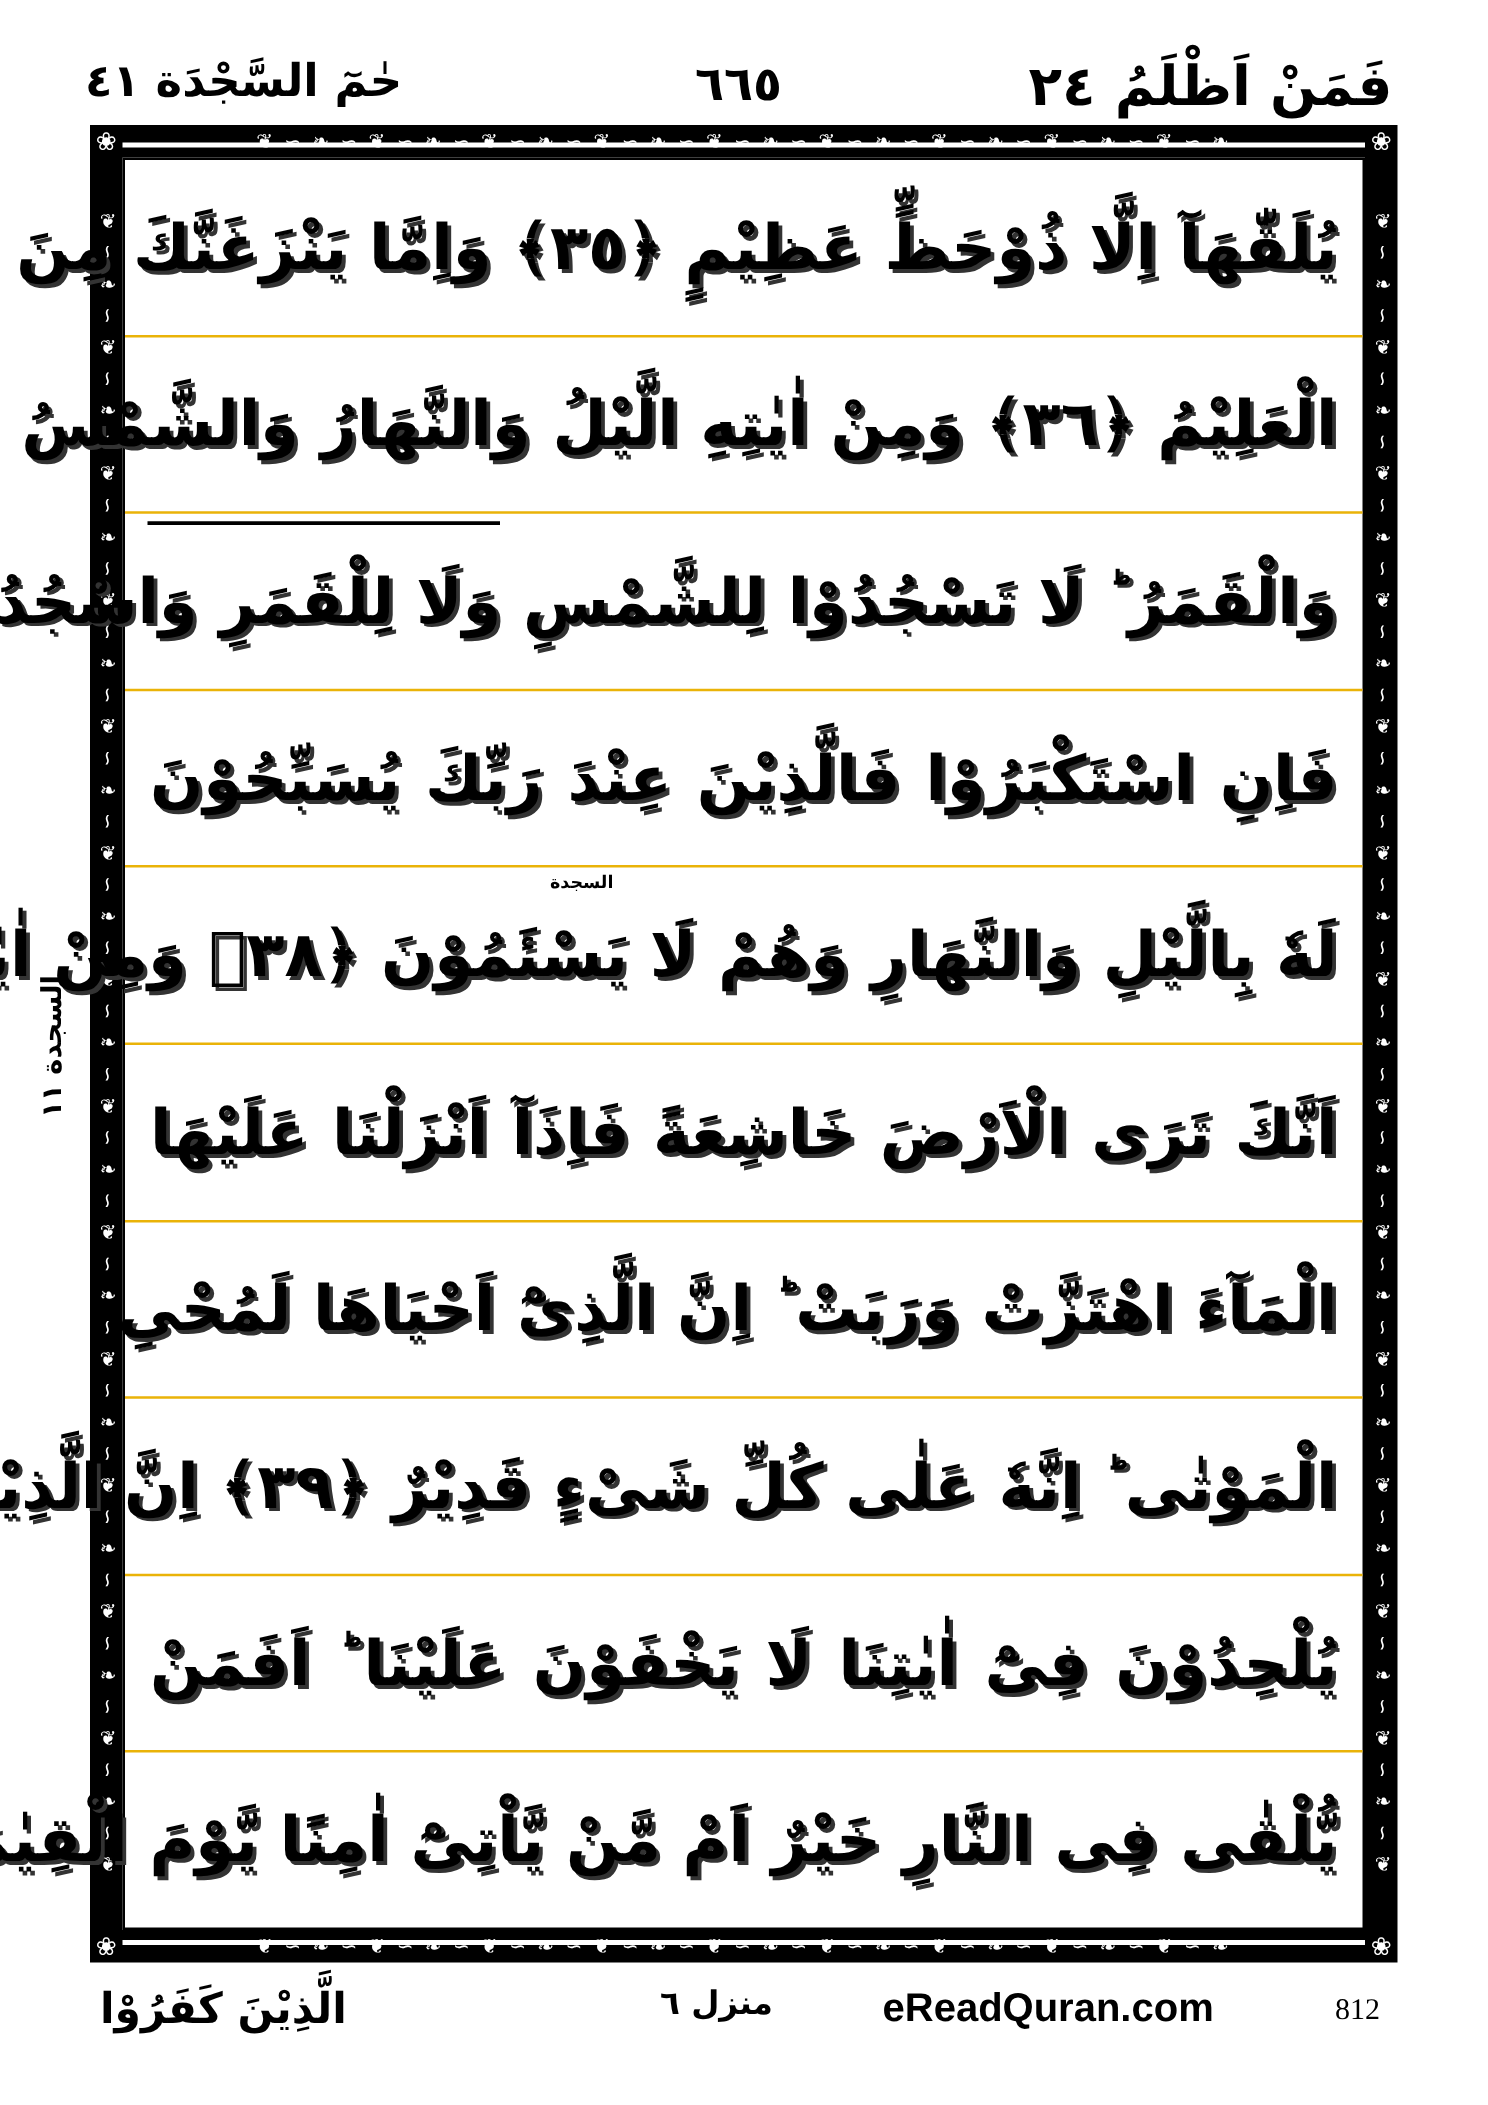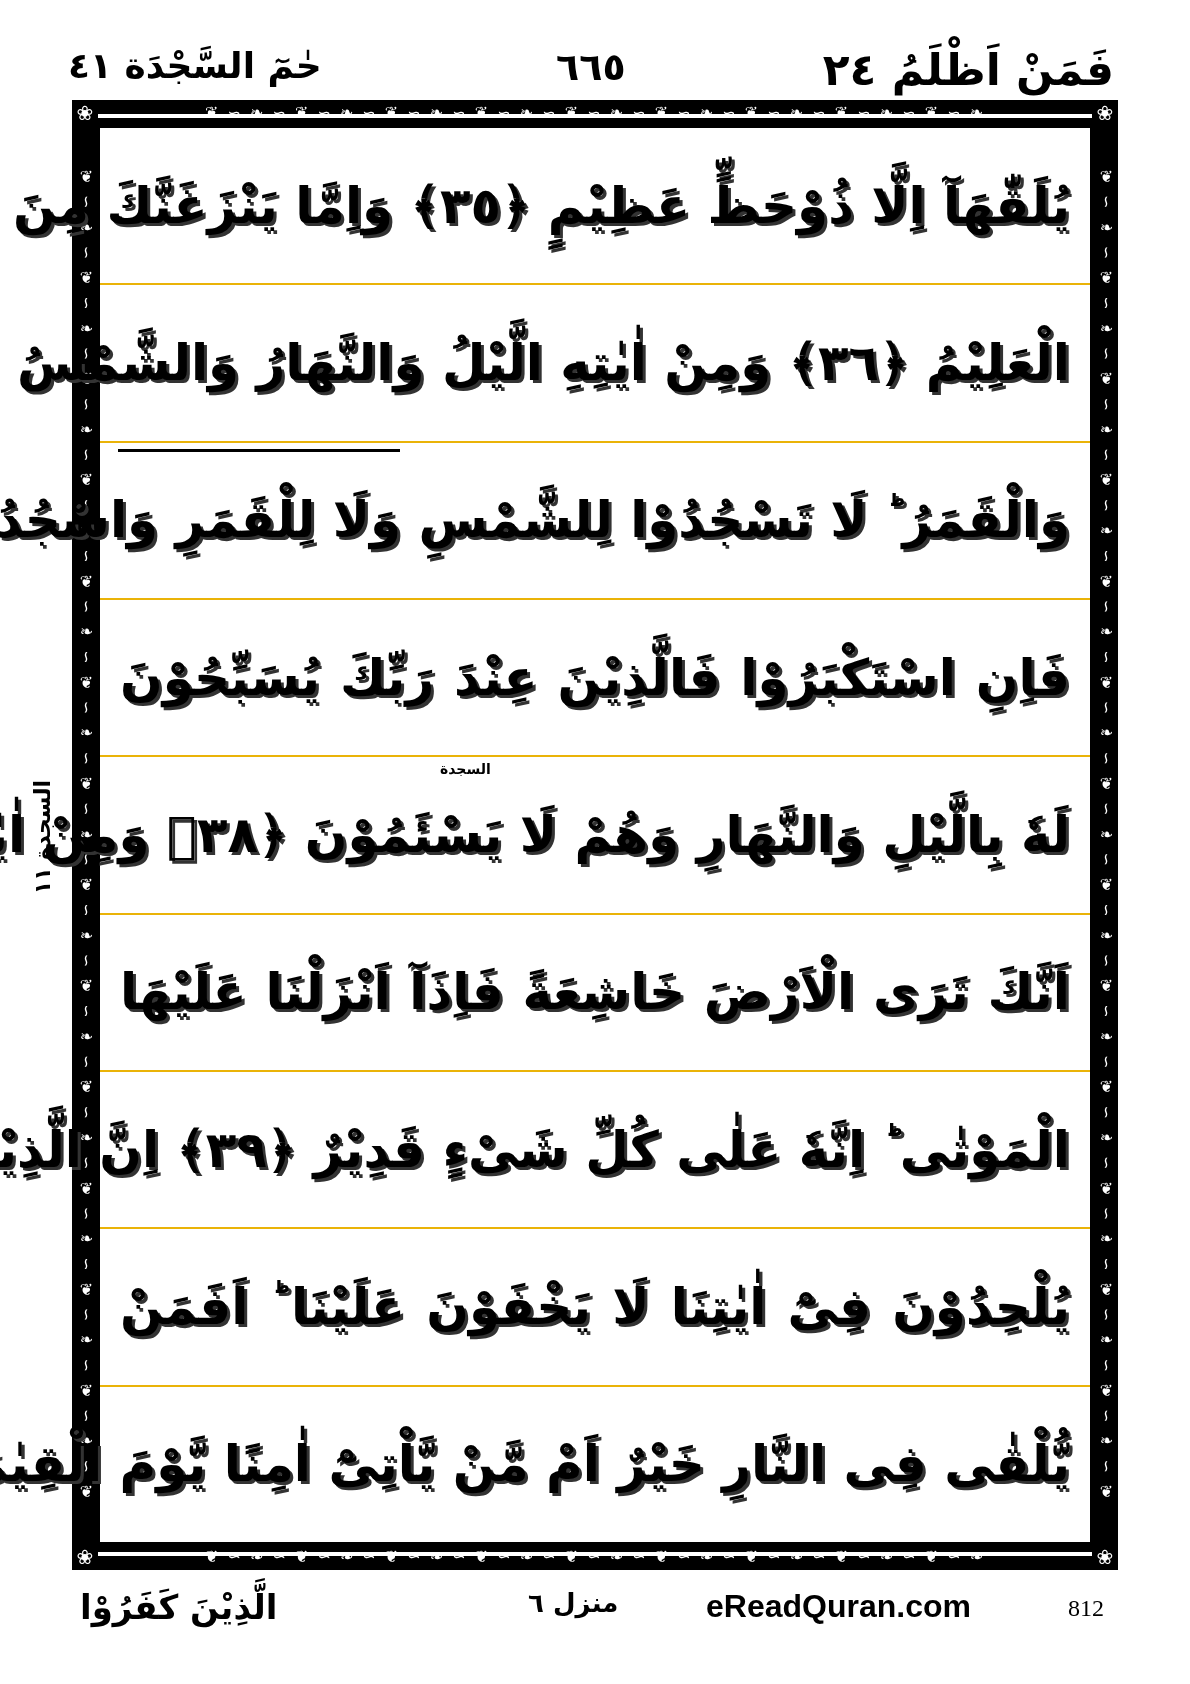--- a/index.html
+++ b/index.html
@@ -75,20 +75,23 @@
           <span class="line-text">فَاِنِ اسْتَكْبَرُوْا فَالَّذِيْنَ عِنْدَ رَبِّكَ يُسَبِّحُوْنَ</span>
         </div>
       <div class="line">
           <span class="sajdah-over">السجدة</span>
           <span class="line-text">لَهٗ بِالَّيْلِ وَالنَّهَارِ وَهُمْ لَا يَسْئَمُوْنَ ﴿٣٨﴾ وَمِنْ اٰيٰتِهٖٓ</span>
         </div>
       <div class="line">
           <span class="line-text">اَنَّكَ تَرَى الْاَرْضَ خَاشِعَةً فَاِذَآ اَنْزَلْنَا عَلَيْهَا</span>
         </div>
       <div class="line">
+          <span class="line-text">الْمَآءَ اهْتَزَّتْ وَرَبَتْ ؕ اِنَّ الَّذِىْٓ اَحْيَاهَا لَمُحْىِ</span>
+        </div>
+      <div class="line">
           <span class="line-text">الْمَوْتٰى ؕ اِنَّهٗ عَلٰى كُلِّ شَىْءٍ قَدِيْرٌ ﴿٣٩﴾ اِنَّ الَّذِيْنَ</span>
         </div>
       <div class="line">
           <span class="line-text">يُلْحِدُوْنَ فِىْٓ اٰيٰتِنَا لَا يَخْفَوْنَ عَلَيْنَا ؕ اَفَمَنْ</span>
         </div>
       <div class="line">
           <span class="line-text">يُّلْقٰى فِى النَّارِ خَيْرٌ اَمْ مَّنْ يَّاْتِىْٓ اٰمِنًا يَّوْمَ الْقِيٰمَةِ ؕ</span>
         </div>
     </div>
   </div>

